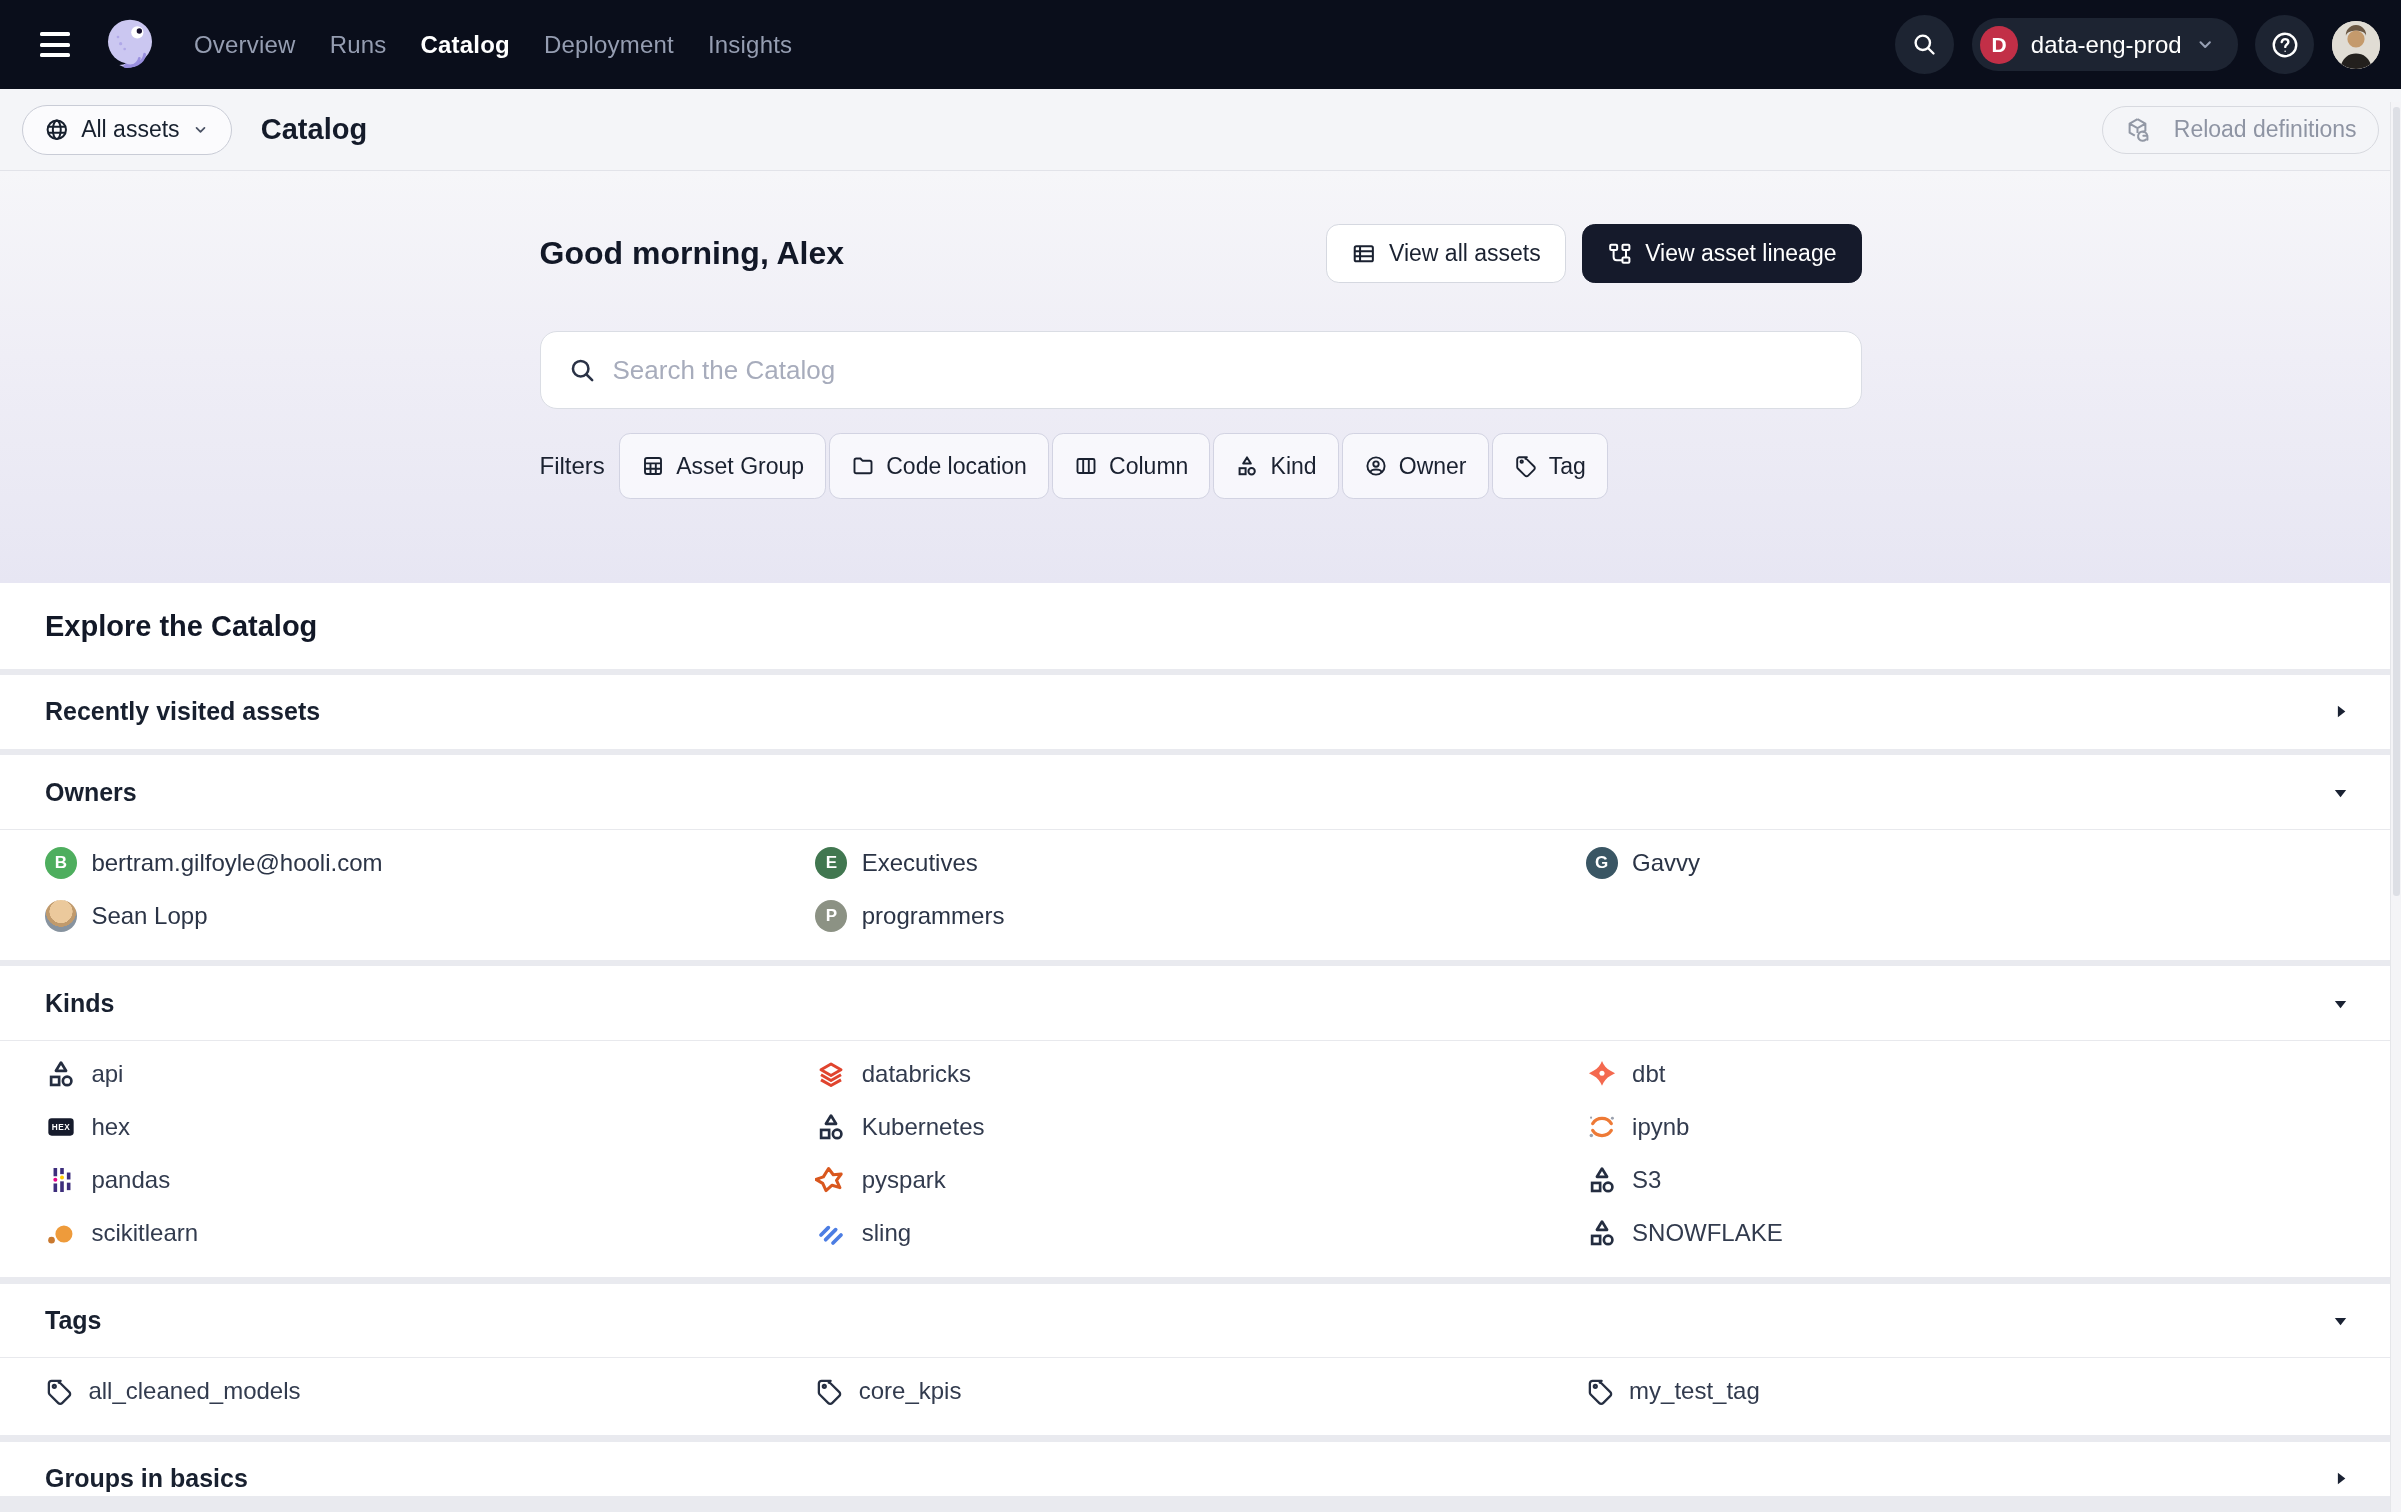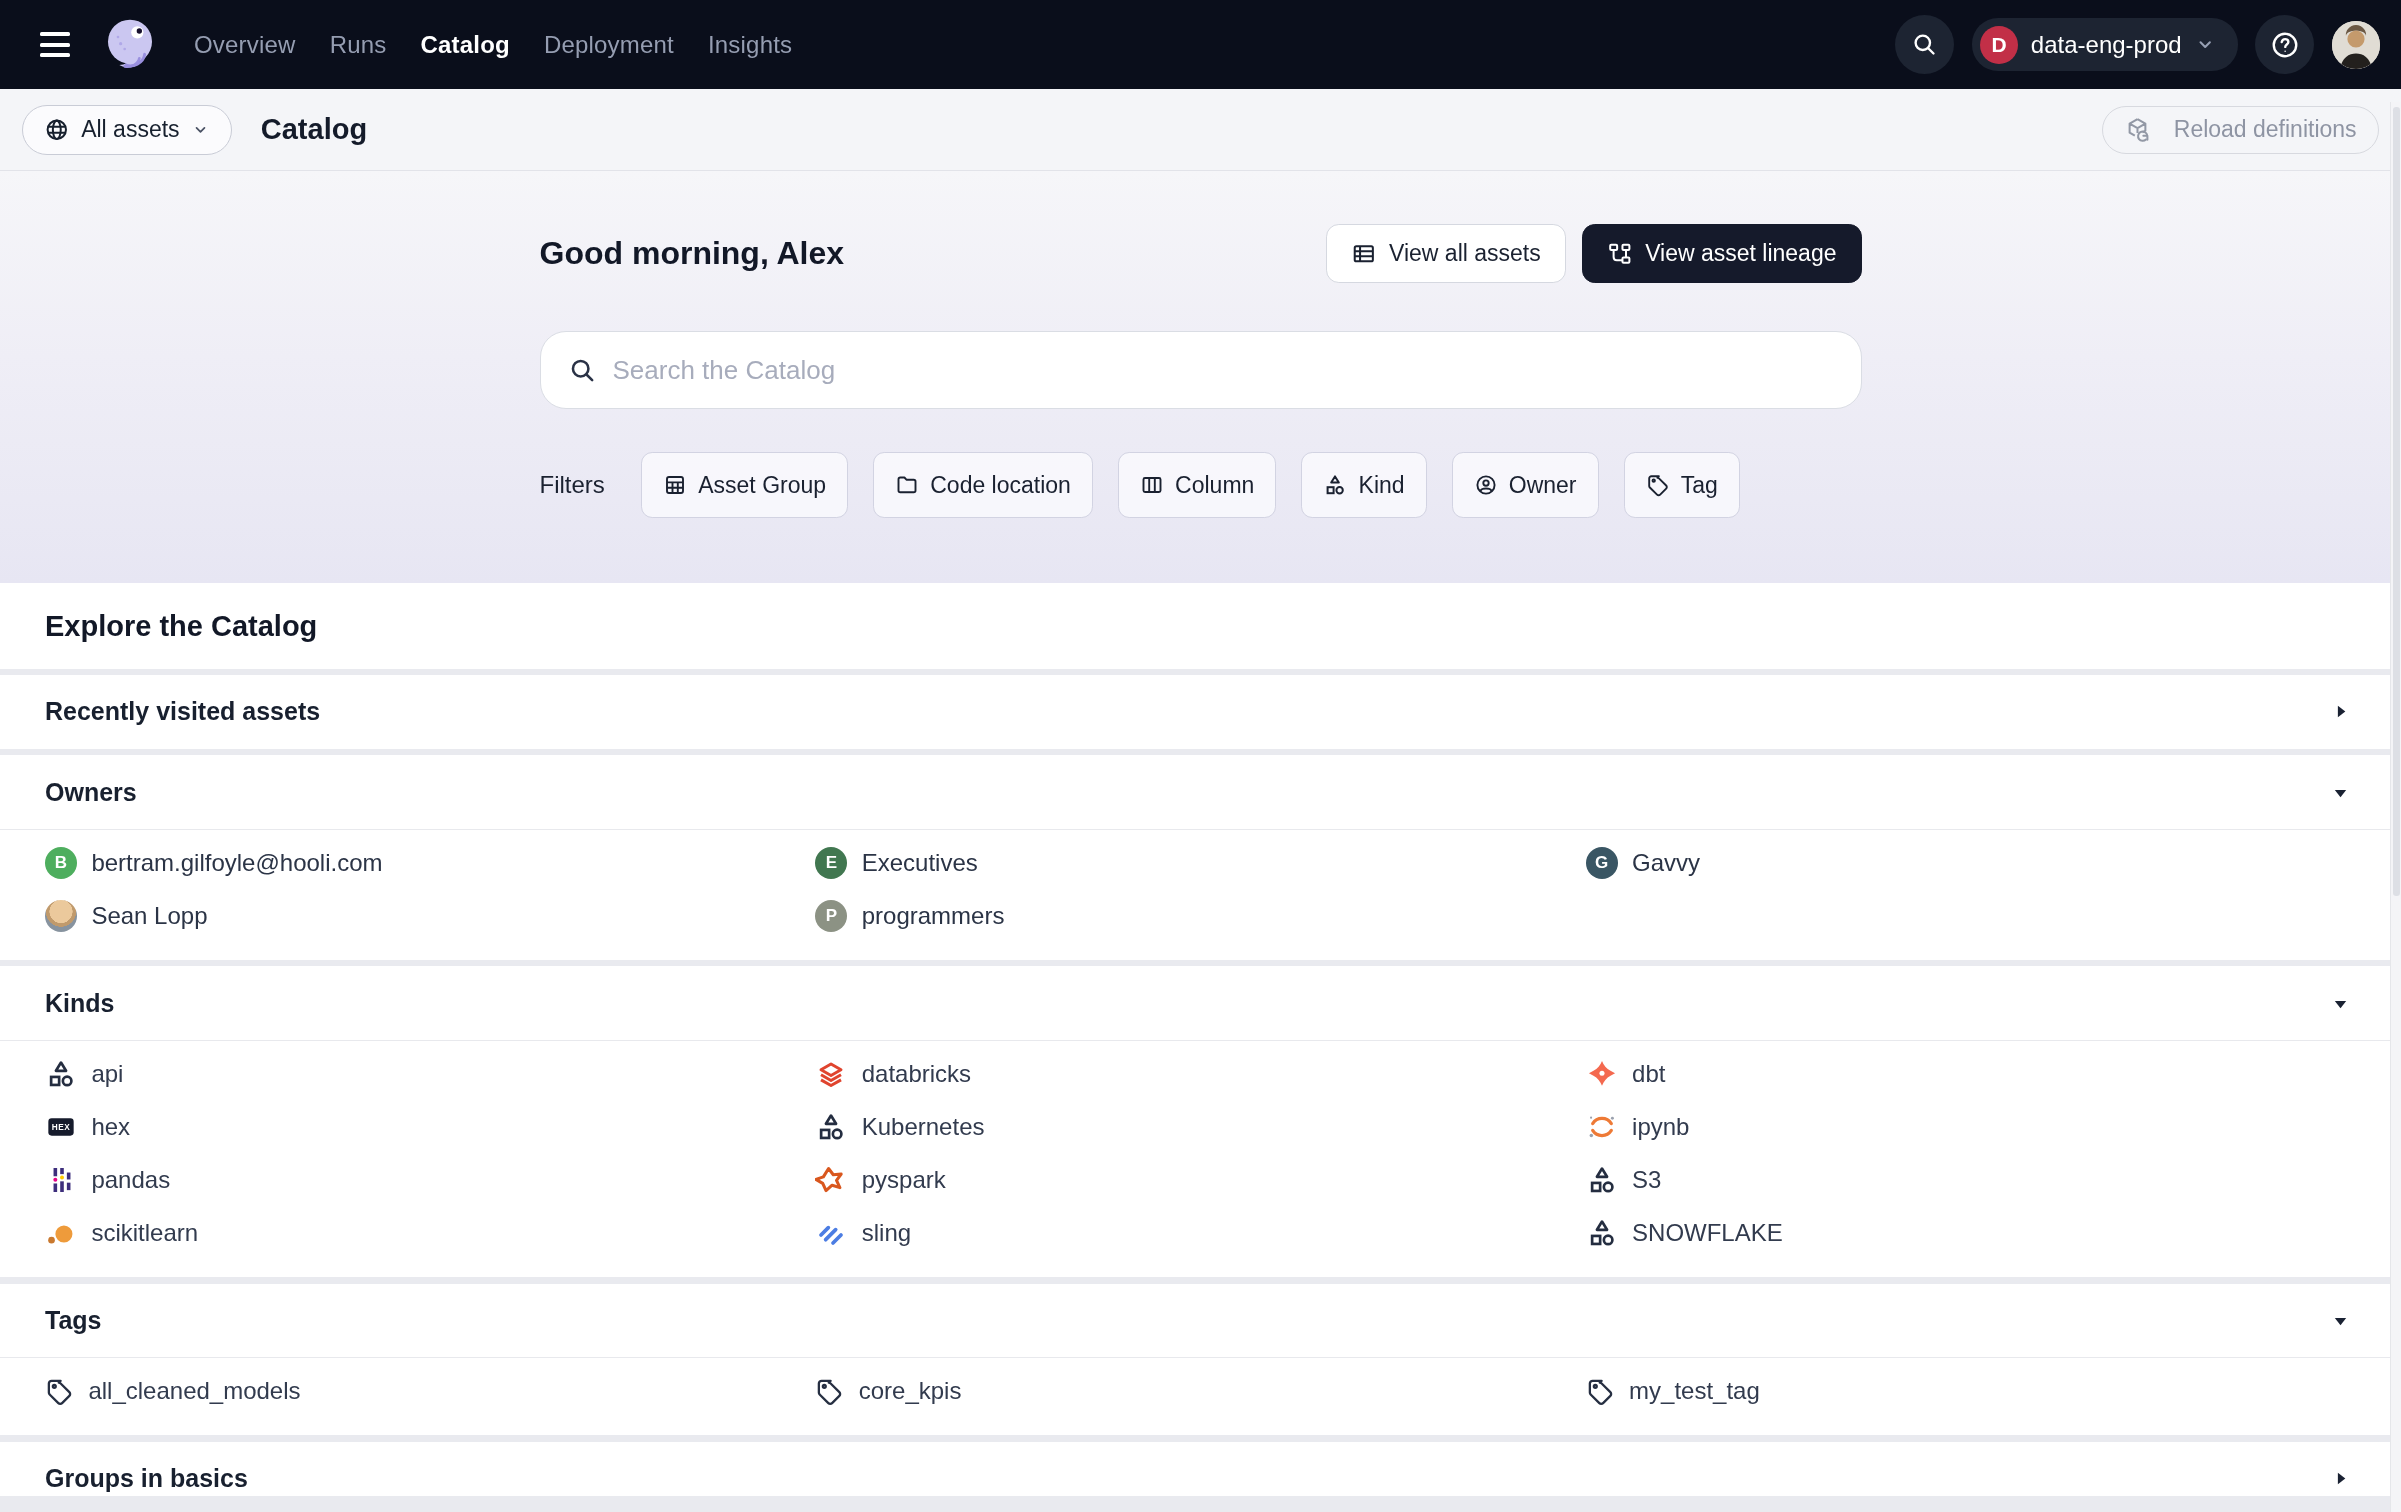--- a/index.html
+++ b/index.html
@@ -44,25 +44,25 @@
     background:linear-gradient(180deg,#F6F6F9 0%,#EFEEF6 45%,#E7E6F3 100%); }
   .hero-inner { width:1322px; margin:0 auto; padding-top:53px; }
   .hero-top { display:flex; align-items:center; justify-content:space-between; height:59px; }
   .greeting { font-size:32px; font-weight:700; color:#121827; }
   .hero-btns { display:flex; gap:16px; }
   .btn { height:59px; border-radius:12.8px; display:flex; align-items:center; gap:12.8px;
     padding:0 24px; font-size:23px; font-weight:500; cursor:pointer; }
   .btn-light { background:#FFFFFF; border:1.6px solid #D5D8E0; color:#1A2130; }
   .btn-dark { background:#151A2B; border:1.6px solid #151A2B; color:#FFFFFF; }
   .search-box { margin-top:48px; height:78px; background:#FFF; border:1.6px solid #DADDE4;
-    border-radius:26px; display:flex; align-items:center; padding:0 27px; gap:16px; }
+    border-radius:17px; display:flex; align-items:center; padding:0 27px; gap:16px; }
   .search-box input { border:none; outline:none; flex:1; font-size:26px; color:#1A2233;
     font-family:"Liberation Sans", sans-serif; background:transparent; }
   .search-box input::placeholder { color:#A7ACBC; }
-  .filters-row { margin-top:43px; display:flex; align-items:center; gap:25px; }
+  .filters-row { margin-top:24px; display:flex; align-items:center; gap:3px; }
   .filters-label { font-size:24px; font-weight:500; color:#1A2130; margin-right:11.2px; }
   .filter-pill { height:66px; border:1.6px solid #D2D3E2; background:rgba(252,252,255,.72);
     border-radius:11.2px; display:flex; align-items:center; gap:11.2px; padding:0 21px;
     font-size:23px; font-weight:500; color:#1A2130; cursor:pointer; }
 
   
   .main { flex:1; background:#E9EAEF; display:flex; flex-direction:column; }
   .band { height:6.4px; background:#E9EAEF; flex:none; }
   .block { background:#FFF; flex:none; }
   .explore-block { padding:27px 45px 25.6px; }

